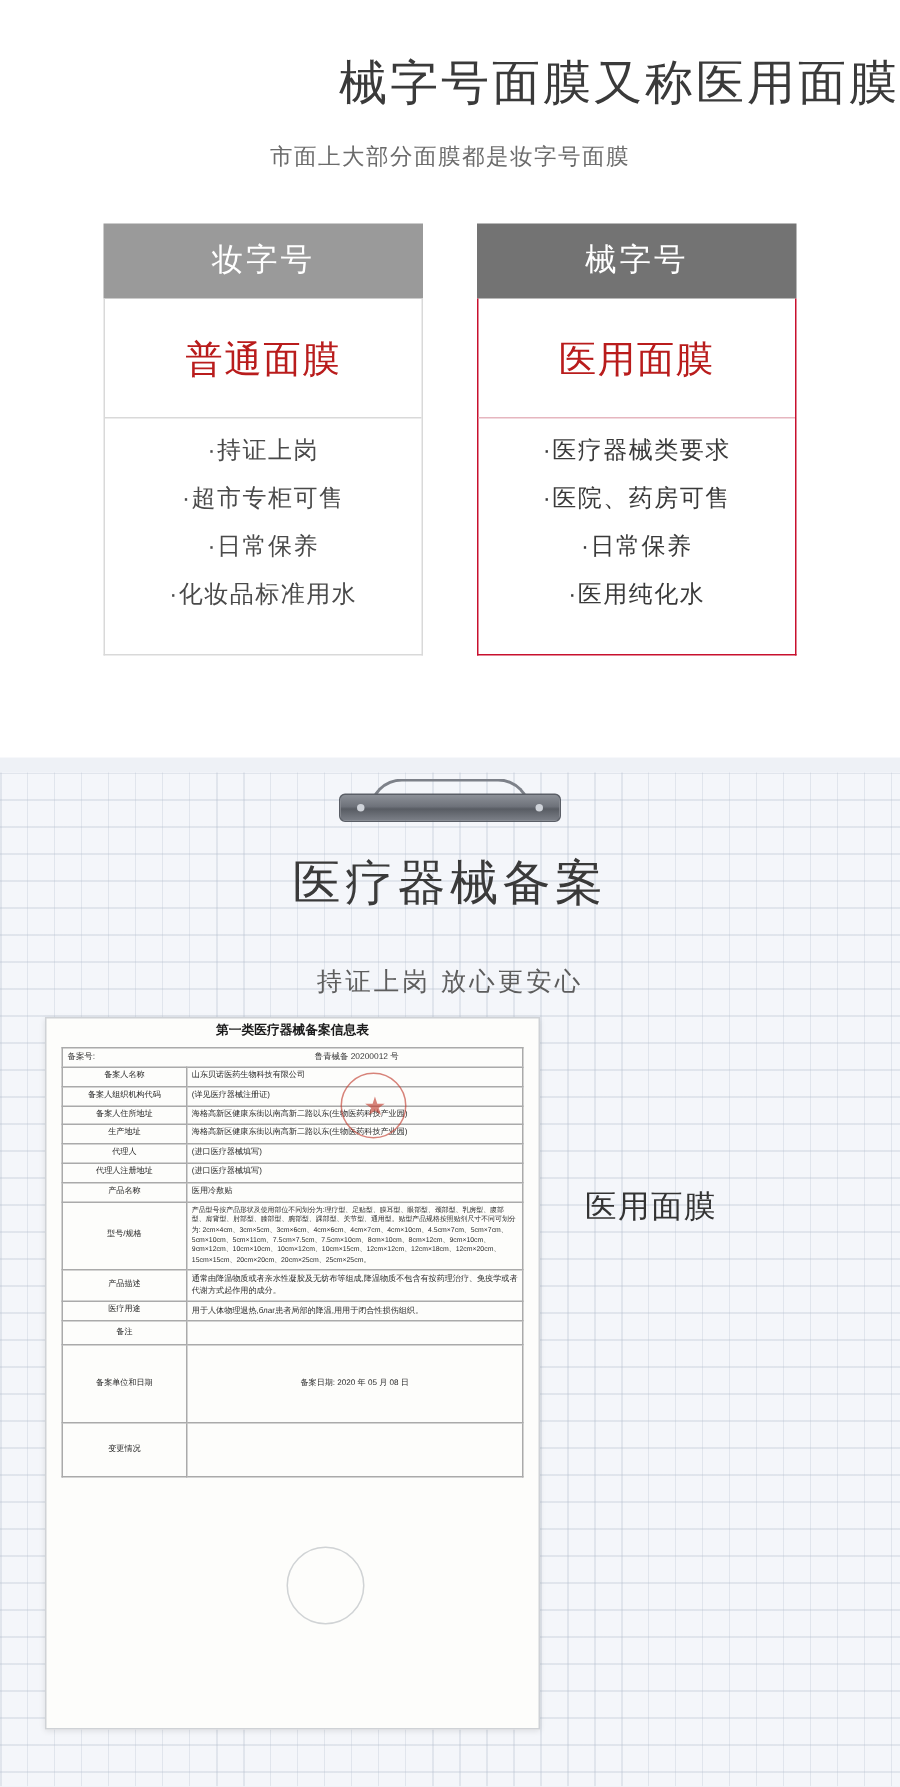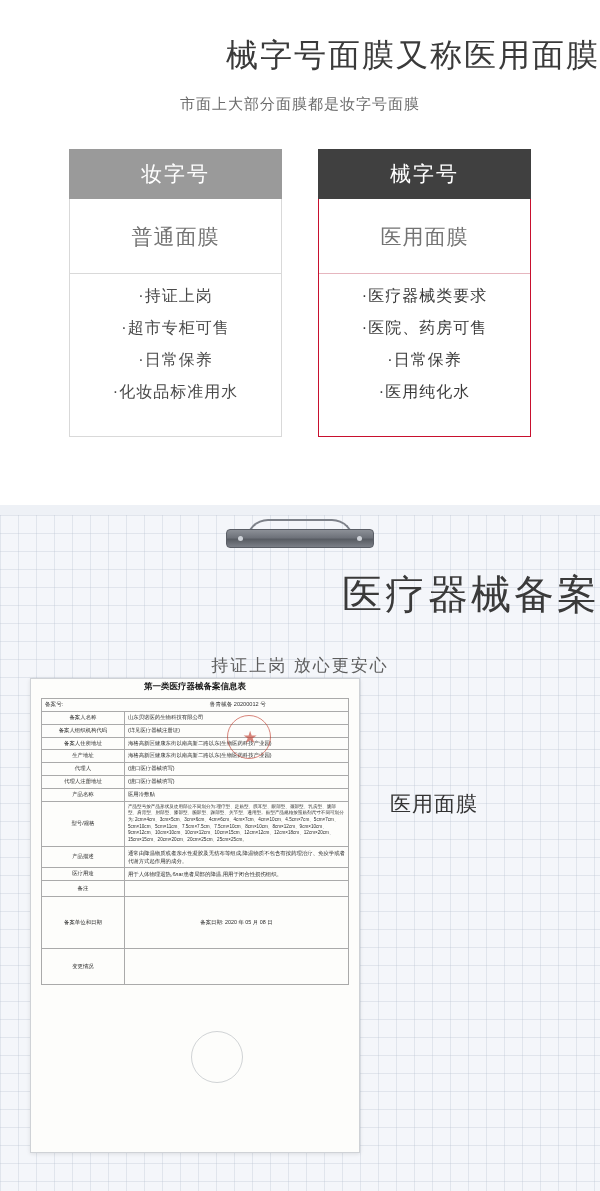--- a/index.html
+++ b/index.html
@@ -53,32 +53,32 @@
   }
   .card-head {
     height: 50px;
     line-height: 50px;
     text-align: center;
     font-size: 21px;
     color: #ffffff;
     letter-spacing: 2px;
   }
   .card-head.gray { background: #9a9a9a; }
-  .card-head.red  { background: #404040; }
+  .card-head.red  { background: #737373; }
   .card-body {
     border: 1px solid #d9d9d9;
     border-top: none;
     height: 238px;
     padding-top: 24px;
     text-align: center;
   }
   .card-body.red-b { border-color: #c8102e; }
   .card-lead {
-    font-size: 21px;
-    color: #737373;
+    font-size: 25px;
+    color: #b91c1c;
     letter-spacing: 1px;
   }
   .card-sep {
     width: 100%;
     height: 1px;
     background: #d9d9d9;
     margin: 22px 0 6px 0;
   }
   .card-sep.red-s { background: #e6b6bf; }
   .card-list { list-style: none; }
@@ -128,22 +128,22 @@
     position: absolute;
     top: 17px; width: 5px; height: 5px;
     border-radius: 50%;
     background: #cfd3d9;
   }
   .clip .dot.l { left: 18px; }
   .clip .dot.r { right: 18px; }
 
   .s2-title {
     margin-top: 52px;
-    text-align: right;
-    font-size: 40px;
+    text-align: center;
+    font-size: 32px;
     color: #3a3a3a;
     letter-spacing: 3px;
     font-weight: normal;
   }
   .s2-sub {
     margin-top: 32px;
     text-align: center;
     font-size: 17px;
     color: #5d5d5d;
     letter-spacing: 2px;

